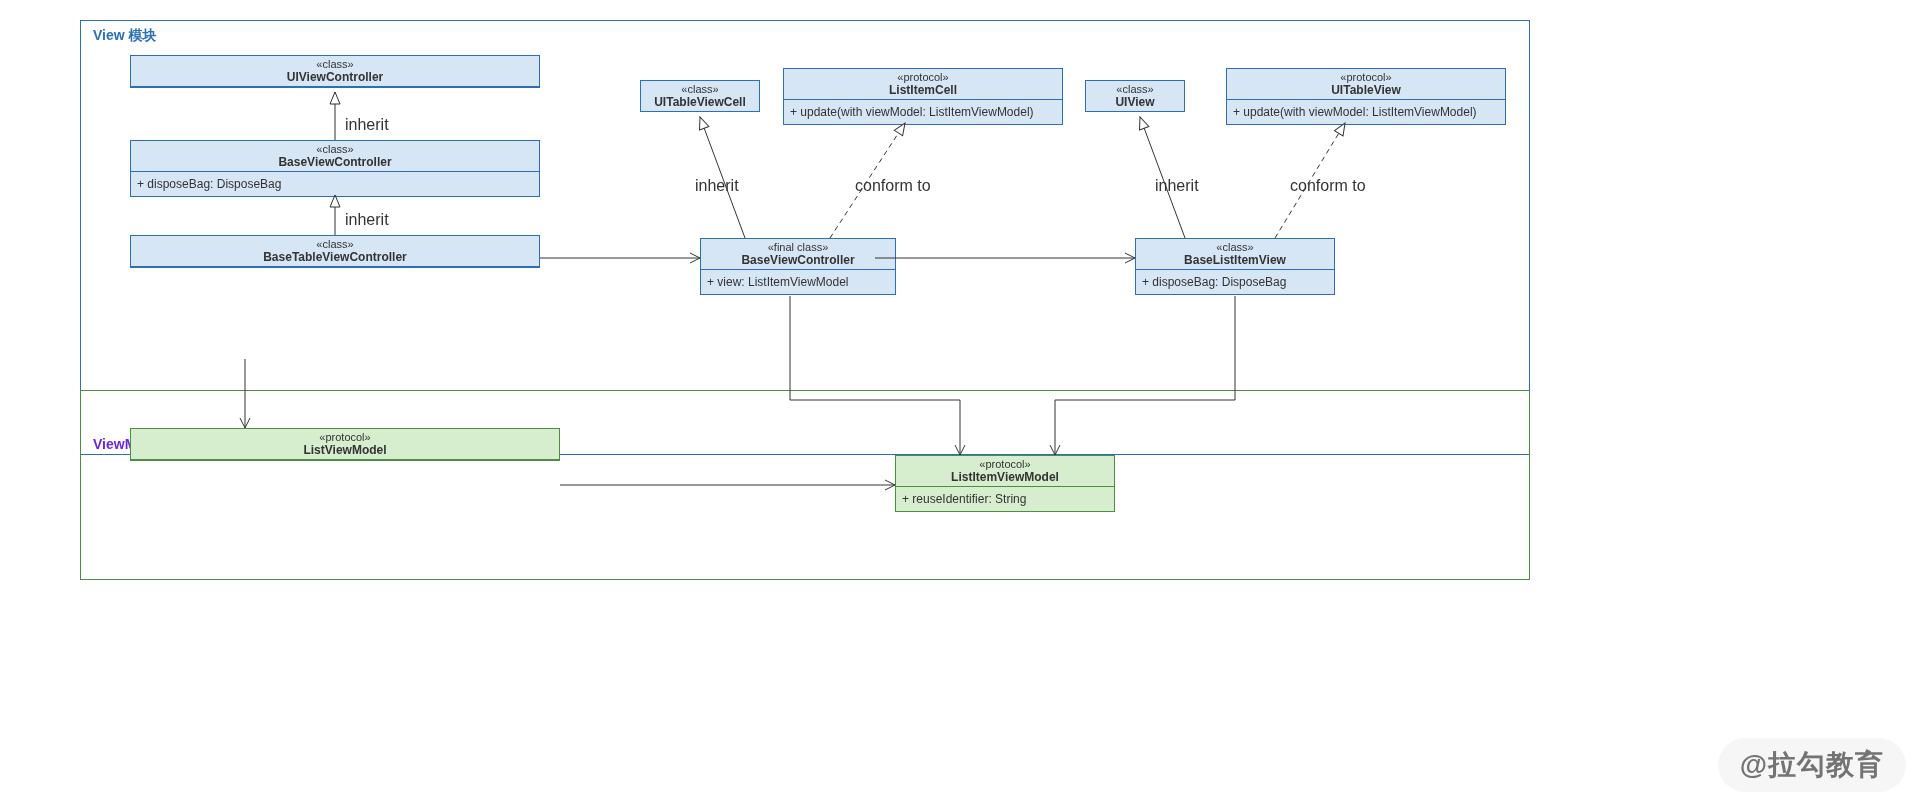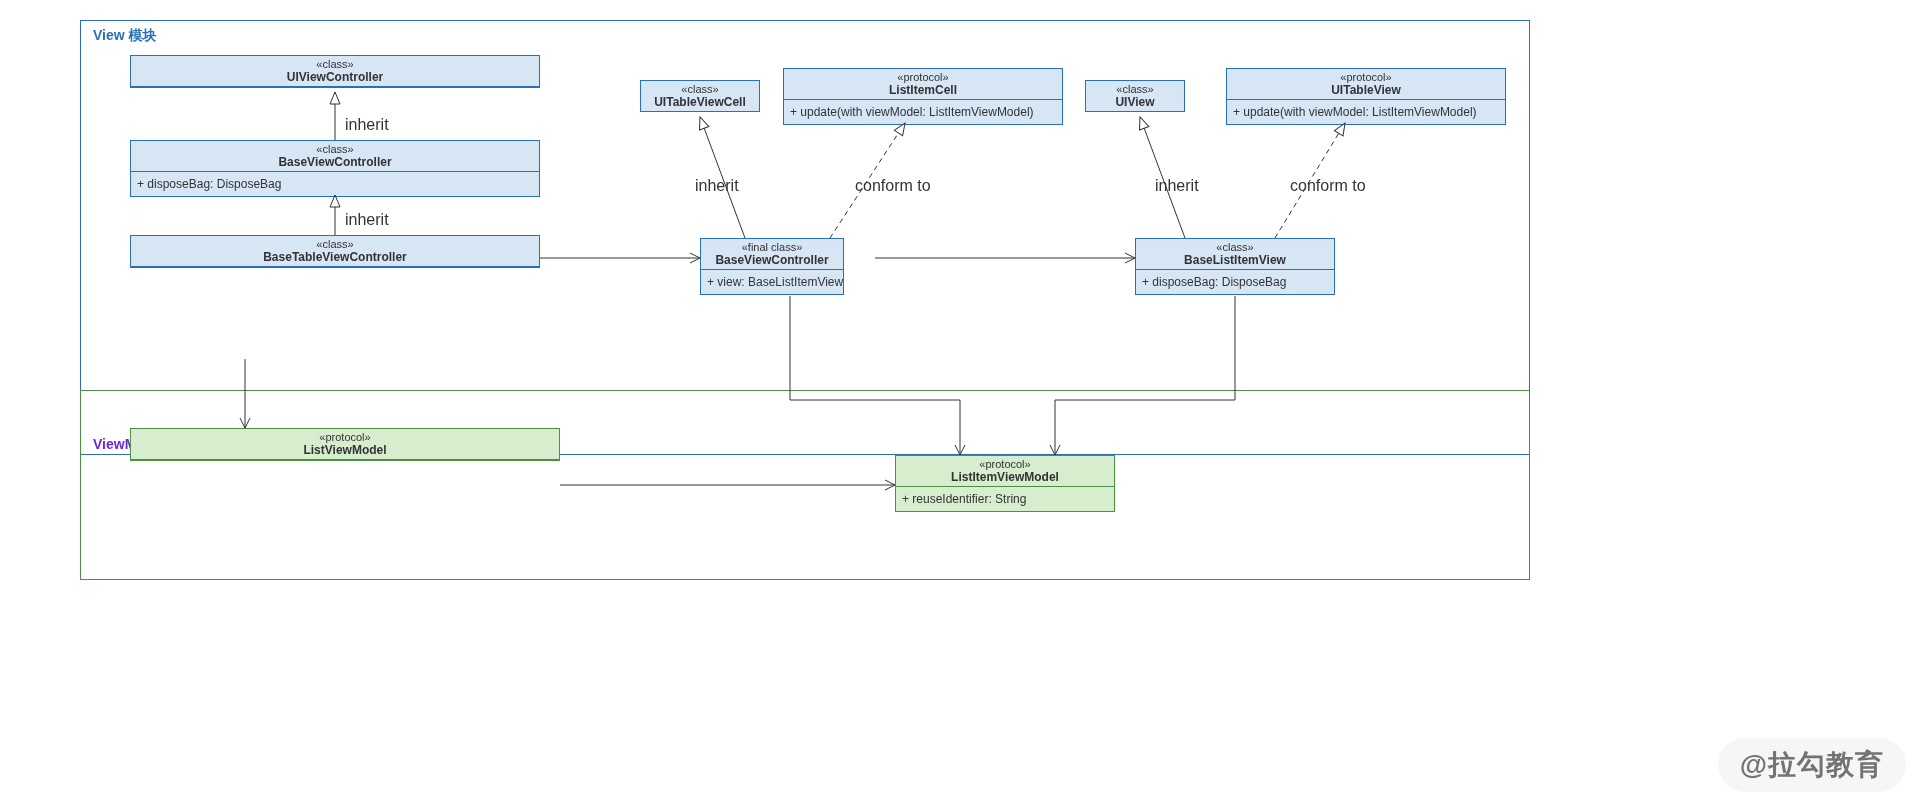--- a/index.html
+++ b/index.html
@@ -131,26 +131,26 @@
 </div>
 
 <div class="uml-class uml-blue" style="left:783px; top:68px; width:280px;">
   <div class="uml-head">
     <div class="uml-stereo">«protocol»</div>
     <div class="uml-name">ListItemCell</div>
   </div>
   <div class="uml-body">+ update(with viewModel: ListItemViewModel)</div>
 </div>
 
-<div class="uml-class uml-blue" style="left:700px; top:238px; width:144px;">
+<div class="uml-class uml-blue" style="left:700px; top:238px; width:196px;">
   <div class="uml-head">
     <div class="uml-stereo">«final class»</div>
     <div class="uml-name">BaseViewController</div>
   </div>
-  <div class="uml-body">+ view: BaseListItemView</div>
+  <div class="uml-body">+ view: ListItemViewModel</div>
 </div>
 
 <div class="uml-class uml-blue" style="left:1085px; top:80px; width:100px;">
   <div class="uml-head" style="border-bottom:none;">
     <div class="uml-stereo">«class»</div>
     <div class="uml-name">UIView</div>
   </div>
 </div>
 
 <div class="uml-class uml-blue" style="left:1226px; top:68px; width:280px;">

